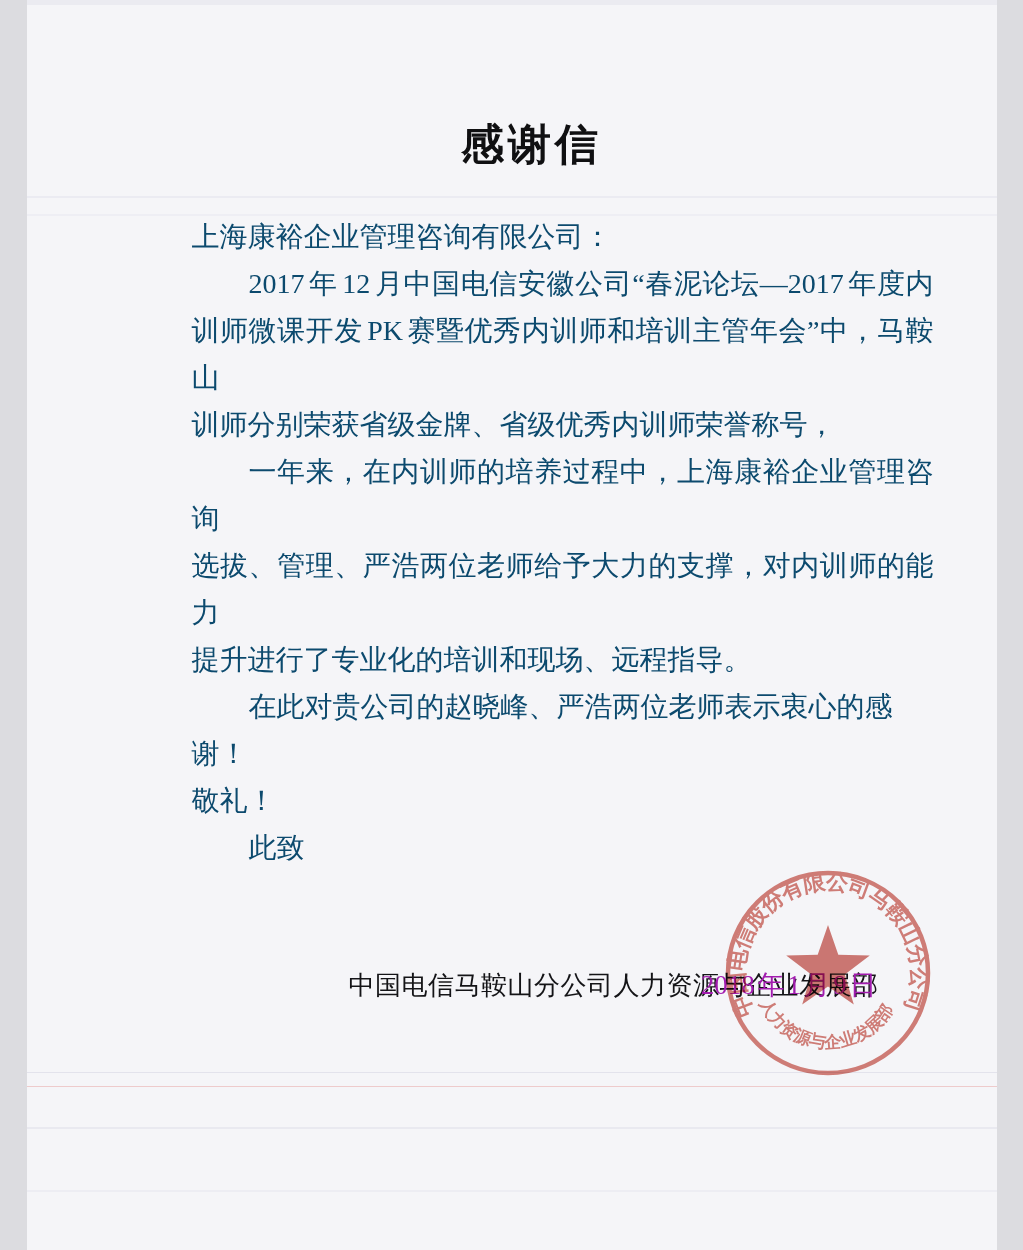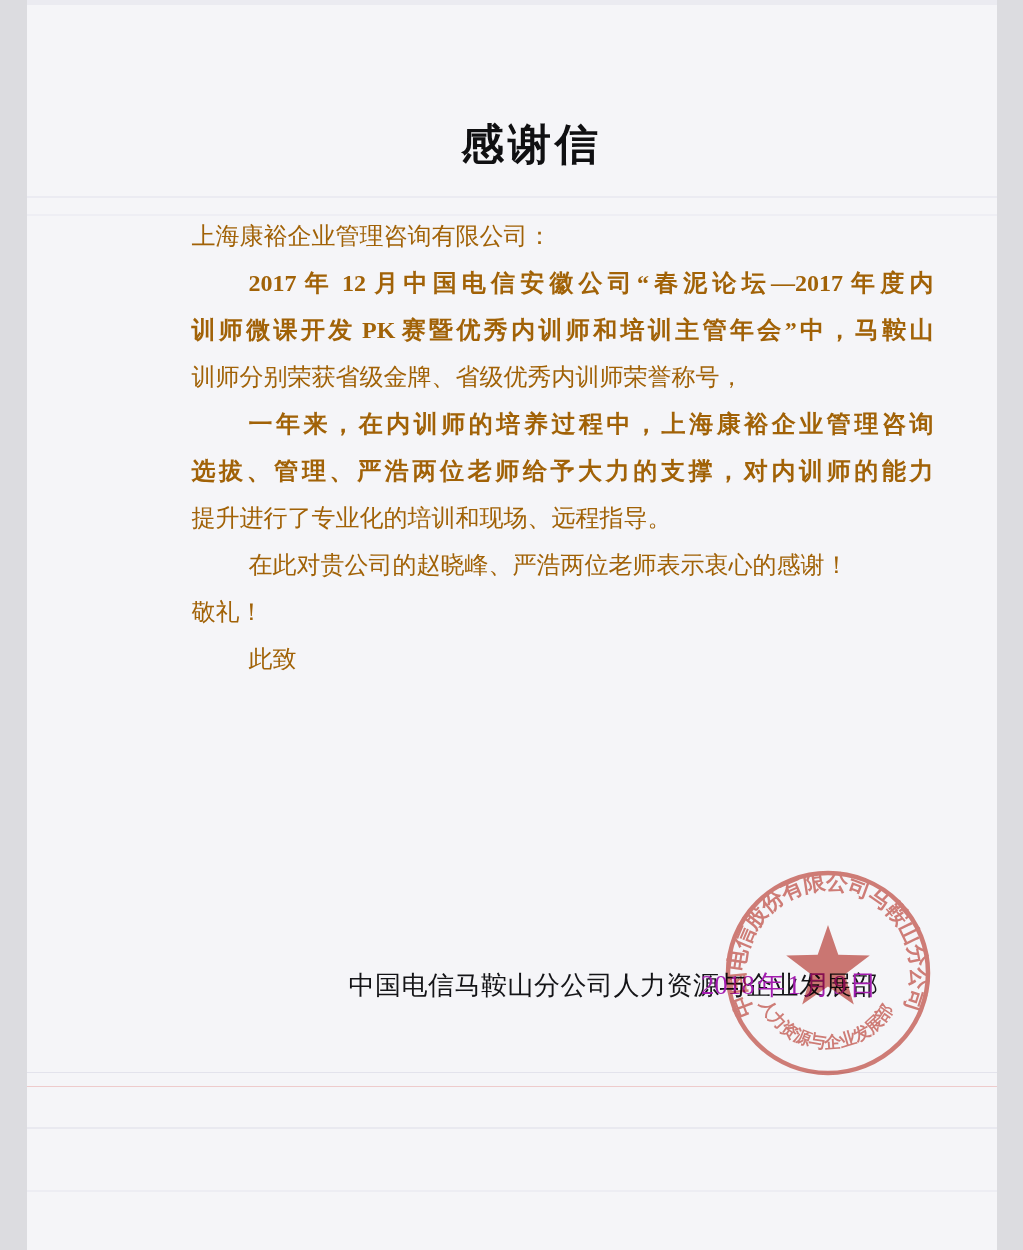--- a/index.html
+++ b/index.html
@@ -24,26 +24,26 @@
 
   .title{
     position:absolute;top:116px;left:0;width:100%;
     margin:0;text-align:center;
     font-size:43px;font-weight:bold;letter-spacing:4px;
     transform:translateX(20px);
     color:#101012;
   }
   .letter-body{
     position:absolute;left:165px;top:213px;width:742px;
-    font-size:24px;line-height:47px;
-    color:#a16207;
+    font-size:28px;line-height:47px;
+    color:#0c4a6e;
   }
   .line{white-space:pre-wrap;}
   .line.indent{text-indent:57px;}
-  .line.j{text-align:justify;text-align-last:justify;font-weight:bold;}
+  .line.j{text-align:justify;text-align-last:justify;}
   .line.num{word-spacing:-3px;}
 
   .sig{
     position:absolute;top:968px;right:118px;
     font-size:26px;letter-spacing:.5px;color:#141417;
   }
   .date{
     position:absolute;top:967px;right:120px;
     font-size:27px;word-spacing:-4px;color:#a21caf;
   }

